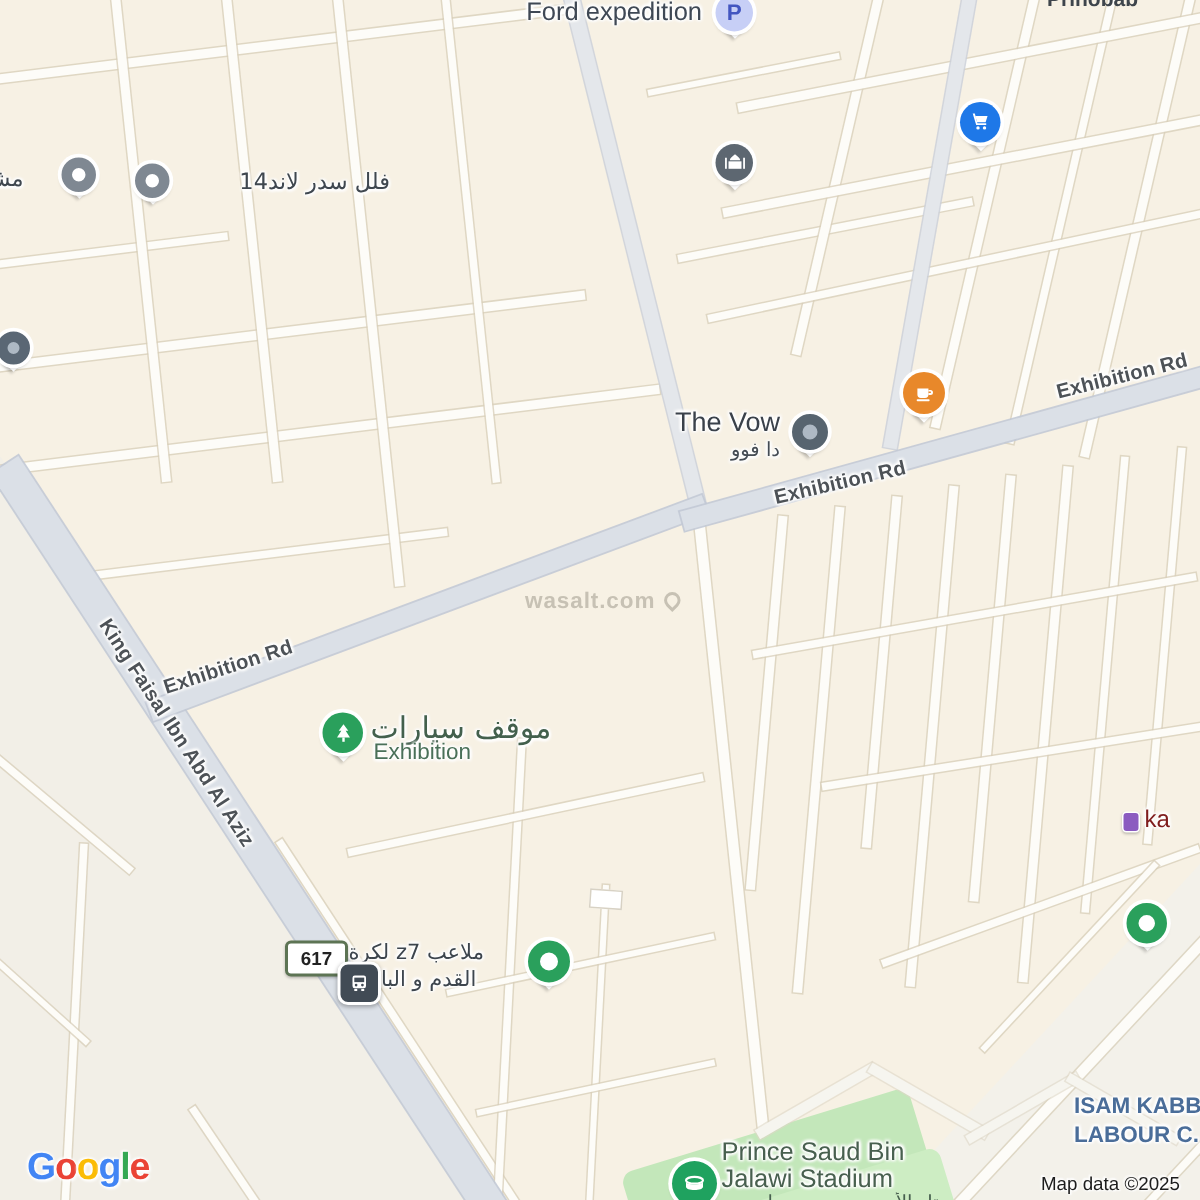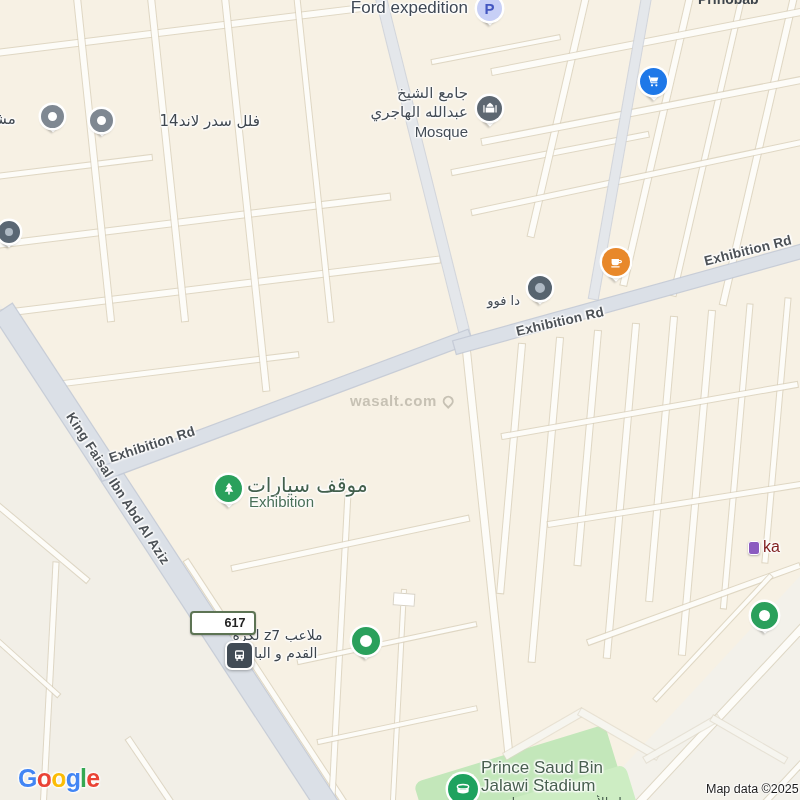--- a/index.html
+++ b/index.html
@@ -121,25 +121,20 @@
   </div>
 
   <div class="lbl" style="left:330px;top:-2px;width:138px;text-align:right;font-size:17px;color:#3f4854;">Ford expedition</div>
   <div class="pin" style="left:477px;top:-4px;">
     <div class="c" style="width:25px;height:25px;background:#c7cff6;">
       <span style="font-size:15px;font-weight:700;color:#4356c0;">P</span>
       <div class="tail" style="bottom:-3px;"></div>
     </div>
   </div>
 
-  <div class="lbl ar" style="left:308px;top:84px;width:160px;text-align:right;font-size:15px;line-height:19px;color:#454d56;">
-    <div>جامع الشيخ</div>
-    <div>عبدالله الهاجري</div>
-    <div style="direction:ltr;font-family:'Liberation Sans',sans-serif;font-size:15px;">Mosque</div>
-  </div>
   <div class="pin" style="left:477px;top:96px;">
     <div class="c" style="width:25px;height:25px;background:#5d6771;">
       <svg width="16" height="16" viewBox="0 0 20 20">
         <path fill="#fff" d="M10 2.2C7.4 4.2 5.7 5.5 5.7 7.2h8.6C14.3 5.5 12.6 4.2 10 2.2z"></path>
         <rect x="4.6" y="8.2" width="10.8" height="6.2" fill="#fff"></rect>
         <rect x="1.7" y="5.2" width="1.5" height="9.2" fill="#fff"></rect>
         <rect x="16.8" y="5.2" width="1.5" height="9.2" fill="#fff"></rect>
       </svg>
       <div class="tail" style="bottom:-4px;"></div>
     </div>
@@ -177,39 +172,40 @@
     <div class="c" style="width:28px;height:28px;background:#e8882a;">
       <svg width="16" height="16" viewBox="0 0 20 20">
         <path fill="#fff" d="M4.5 6.3h9.2v5a2.9 2.9 0 0 1-2.9 2.9H7.4a2.9 2.9 0 0 1-2.9-2.9z"></path>
         <path fill="#fff" d="M13.7 7.4h1.7a2.1 2.1 0 0 1 0 4.2h-1.7v-1.5h1.5a.65.65 0 0 0 0-1.3h-1.5z"></path>
         <rect x="3.9" y="15.3" width="10.8" height="1.5" rx=".75" fill="#fff"></rect>
       </svg>
       <div class="tail" style="bottom:-4px;"></div>
     </div>
   </div>
 
+  <div class="lbl" style="left:398px;top:271px;width:122px;text-align:right;font-size:18px;color:#3a414a;">The Vow</div>
   <div class="lbl ar" style="left:428px;top:293px;width:92px;text-align:right;font-size:13px;color:#454c54;">دا فوو</div>
   <div class="pin" style="left:528px;top:276px;">
     <div class="donut" style="width:10px;height:10px;background:#aeb9c4;border:7.5px solid #57646f;"></div>
     <div class="tail" style="bottom:-3px;"></div>
   </div>
 
   <div class="pin" style="left:215px;top:475px;">
     <div class="c" style="width:27px;height:27px;background:#2aa05c;">
       <svg width="16" height="16" viewBox="0 0 20 20">
         <path fill="#fff" d="M10 2.2 6 7.8h2.2L4.6 13.3h10.8L11.8 7.8H14z"></path>
         <rect x="9" y="13.3" width="2" height="3.6" fill="#fff"></rect>
       </svg>
       <div class="tail" style="bottom:-4px;"></div>
     </div>
   </div>
   <div class="lbl ar" style="left:247px;top:473px;font-size:20px;color:#43604d;">موقف سيارات</div>
   <div class="lbl" style="left:249px;top:493px;font-size:15px;color:#4a7058;">Exhibition</div>
 
-  <div class="badge617" style="left:190px;top:611px;width:38px;height:20px;padding-left:24px;">
+  <div class="badge617" style="left:190px;top:627px;width:38px;height:20px;">
     <span>617</span>
   </div>
   <div class="transit" style="left:225px;top:641px;width:25px;height:25px;">
     <svg width="15" height="15" viewBox="0 0 20 20">
       <rect x="4" y="3" width="12" height="11.5" rx="2" fill="#fff"></rect>
       <rect x="5.6" y="5" width="8.8" height="4" fill="#414b55"></rect>
       <circle cx="7.2" cy="11.6" r="1.2" fill="#414b55"></circle>
         <circle cx="12.8" cy="11.6" r="1.2" fill="#414b55"></circle>
       <rect x="5.6" y="15" width="2.6" height="1.9" fill="#fff"></rect>
         <rect x="11.8" y="15" width="2.6" height="1.9" fill="#fff"></rect>
@@ -227,20 +223,24 @@
 
   <div style="position:absolute;left:748px;top:541px;width:10px;height:12px;background:#8b5bc0;border:1.5px solid #fff;
               border-radius:3px;box-shadow:0 1px 2px rgba(0,0,0,.25);z-index:6;"></div>
   <div class="lbl" style="left:763px;top:538px;font-size:16px;color:#7f1d1d;">ka</div>
 
   <div class="pin" style="left:751px;top:602px;">
     <div class="donut" style="width:11px;height:11px;background:#fff;border:8px solid #2aa05c;"></div>
     <div class="tail" style="bottom:-3px;"></div>
   </div>
 
+  <div class="lbl" style="left:716px;top:728px;font-size:15px;font-weight:700;line-height:19px;color:#4a6d99;">
+    <div>ISAM KABB</div>
+    <div>LABOUR C.</div>
+  </div>
 
   <div class="pin" style="left:448px;top:774px;">
     <div class="c" style="width:30px;height:30px;background:#1fa25f;">
       <svg width="18" height="18" viewBox="0 0 20 20">
         <ellipse cx="10" cy="7.6" rx="6.3" ry="2.5" fill="none" stroke="#fff" stroke-width="1.6"></ellipse>
         <path fill="#fff" d="M3.7 8.4c0 1.4 2.8 2.5 6.3 2.5s6.3-1.1 6.3-2.5v4c0 1.4-2.8 2.5-6.3 2.5s-6.3-1.1-6.3-2.5z"></path>
       </svg>
     </div>
   </div>
   <div class="lbl" style="left:481px;top:759px;font-size:17px;line-height:18px;color:#48604f;">
@@ -251,15 +251,15 @@
     <div class="ar" style="font-size:13px;color:#48604f;white-space:nowrap;">ستاد الأمير سعود بن جلوي</div>
   </div>
 
   <div class="clipbox" style="left:698px;top:0;width:100px;height:7px;">
     <div style="margin-top:-9px;font-size:14px;font-weight:700;color:#3e454c;white-space:nowrap;">Prinobab</div>
   </div>
 
   <div class="glogo" style="left:18px;top:764px;">
     <span style="color: rgb(66, 133, 244);">G</span><span style="color: rgb(234, 67, 53);">o</span><span style="color: rgb(251, 188, 5);">o</span><span style="color: rgb(66, 133, 244);">g</span><span style="color: rgb(52, 168, 83);">l</span><span style="color: rgb(234, 67, 53);">e</span>
   </div>
-  <div class="attr" style="left:694px;top:782px;margin-left:12px;">Map data ©2025</div>
+  <div class="attr" style="left:694px;top:782px;">Map data ©2025</div>
 
 </div>
 
 </body></html>

